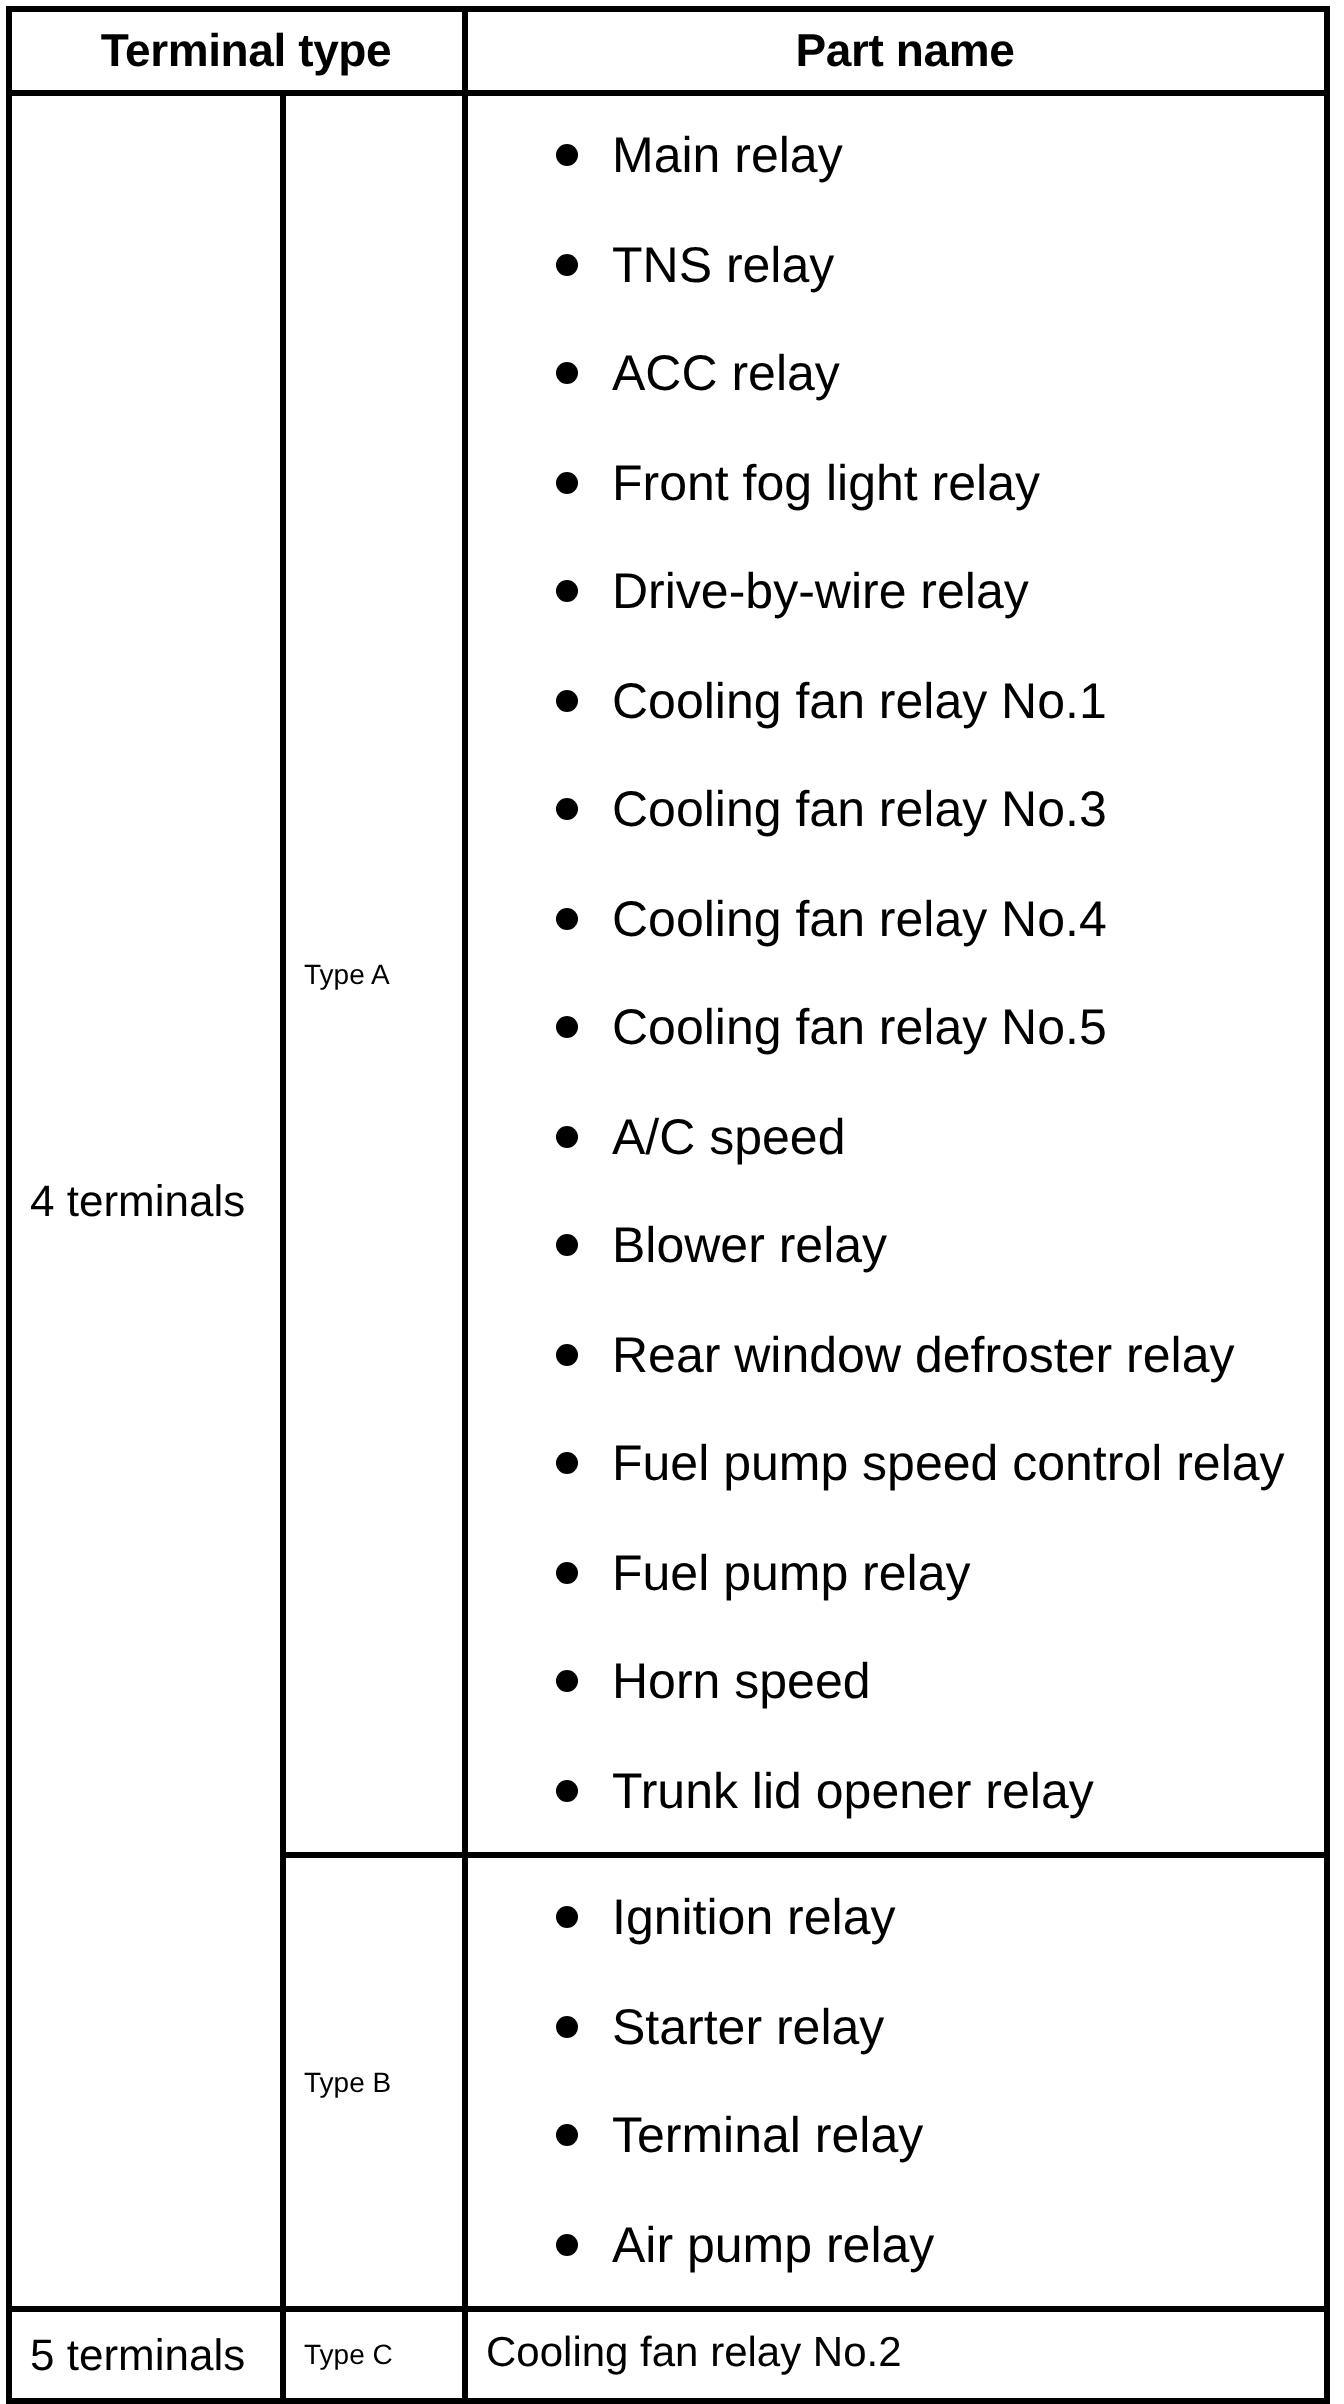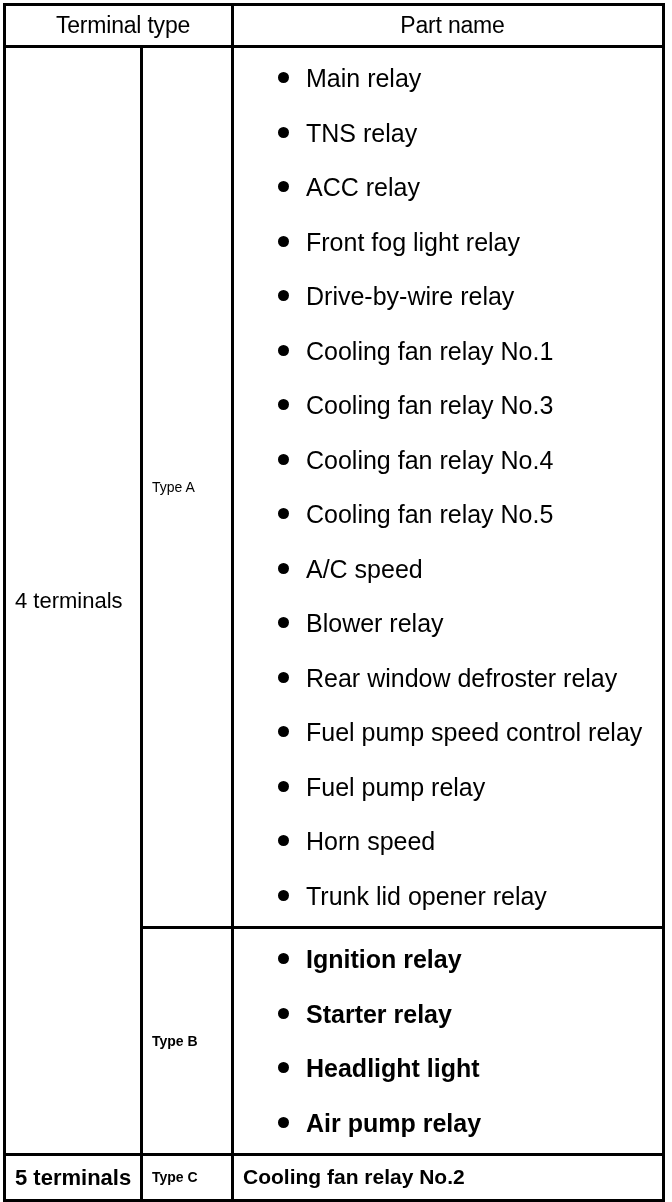--- a/index.html
+++ b/index.html
@@ -43,21 +43,21 @@
 
   
   .col-terminal { width: 137px; }
   .col-type     { width: 91px;  }
   .col-part     { width: auto;  }
 
   
   .hdr-row { height: 42px; }
   .hdr-cell {
     border-bottom: 3px solid #000000 !important;
-    font-weight: normal;
+    font-weight: bold;
     font-size: 23px;
     line-height: 1;
     letter-spacing: -0.2px;
     padding: 0 0 0 9px !important;
     white-space: nowrap;
   }
   .hdr-cell.part {
     border-left: 3px solid #000000 !important;
   }
 
@@ -78,21 +78,20 @@
     border-left: 3px solid #000000 !important;
   }
   .cell-part {
     border-left: 3px solid #000000 !important;
     padding: 0 !important;
     vertical-align: top;
   }
   .row-divider td,
   .row-divider th {
     border-top: 3px solid #000000 !important;
-    font-weight: bold;
   }
 
   
   .part-list {
     list-style: none;
     margin: 0;
     padding: 14px 0 14px 0;
   }
   .part-item {
     position: relative;
@@ -230,21 +229,21 @@
             <li class="part-item">
               <span class="part-bullet"></span>
               <span class="part-text">Ignition relay</span>
             </li>
             <li class="part-item">
               <span class="part-bullet"></span>
               <span class="part-text">Starter relay</span>
             </li>
             <li class="part-item">
               <span class="part-bullet"></span>
-              <span class="part-text">Headlight light</span>
+              <span class="part-text">Terminal relay</span>
             </li>
             <li class="part-item">
               <span class="part-bullet"></span>
               <span class="part-text">Air pump relay</span>
             </li>
           </ul>
         </td>
       </tr>
 
       <tr class="row-divider last-row">

